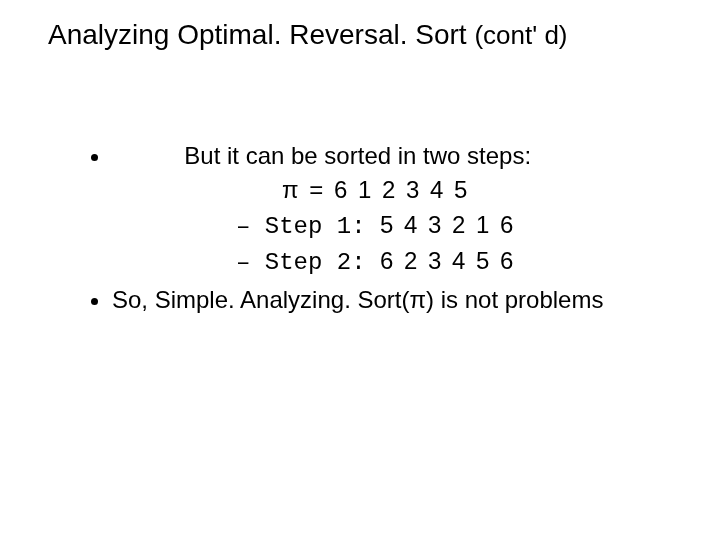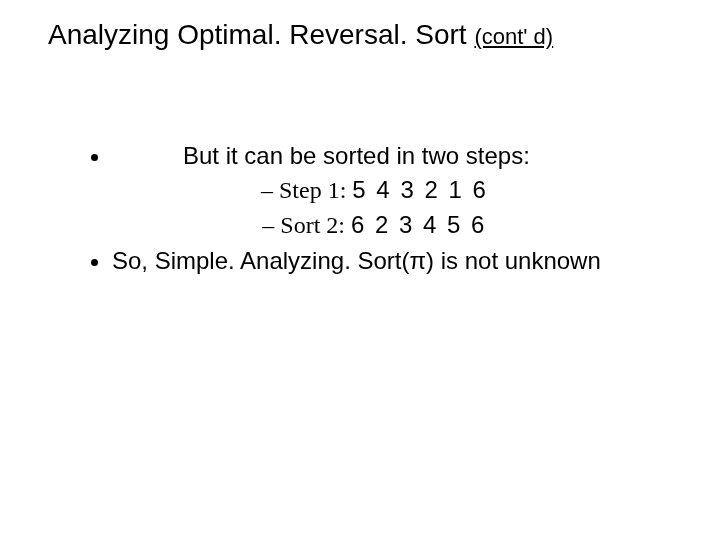--- a/index.html
+++ b/index.html
@@ -18,22 +18,21 @@
     box-sizing: border-box;
   }
   .title {
     position: absolute;
     left: 48px;
     top: 18px;
     font-size: 28px;
     line-height: 1.2;
   }
   .title .cont {
-    font-size: 22px;
-    text-decoration: underline;
+    font-size: 26px;
   }
   .content {
     position: absolute;
     left: 88px;
     top: 140px;
     font-size: 24px;
     line-height: 1.35;
   }
   .content ul.outer {
     list-style: disc;
@@ -46,47 +45,48 @@
   }
   .sub {
     padding-left: 36px;
     margin: 2px 0;
   }
   .mono {
     font-family: "Comic Sans MS", "Trebuchet MS", Arial, sans-serif;
     letter-spacing: 2px;
   }
   .label {
-    font-family: Liberation Serif, serif;
+    font-family: Liberation Mono, monospace;
     margin-top: 20px;
   }
   .gap {
     height: 34px;
   }
 </style>
 </head>
 <body>
 
 <div class="slide">
 
   <div class="title">
     <span>Analyzing Optimal. Reversal. Sort </span><span class="cont">(cont' d)</span>
   </div>
 
   <div class="content">
     <ul class="outer">
       <li>
         <span>But it can be sorted in two steps:</span>
+        <div class="sub mono">π   =  6 1 2 3 4 5</div>
         <div class="sub">
           <span class="label">– Step 1:  </span><span class="mono">5 4 3 2 1 6</span>
         </div>
         <div class="sub">
-          <span class="label">– Sort 2:  </span><span class="mono">6 2 3 4 5 6</span>
+          <span class="label">– Step 2:  </span><span class="mono">6 2 3 4 5 6</span>
         </div>
       </li>
       <li>
-        <span>So, Simple. Analyzing. Sort(</span><span>π</span><span>) is not unknown</span>
+        <span>So, Simple. Analyzing. Sort(</span><span>π</span><span>) is not problems</span>
       </li>
     </ul>
     <div class="gap"></div>
   </div>
 
 </div>
 
 </body></html>

